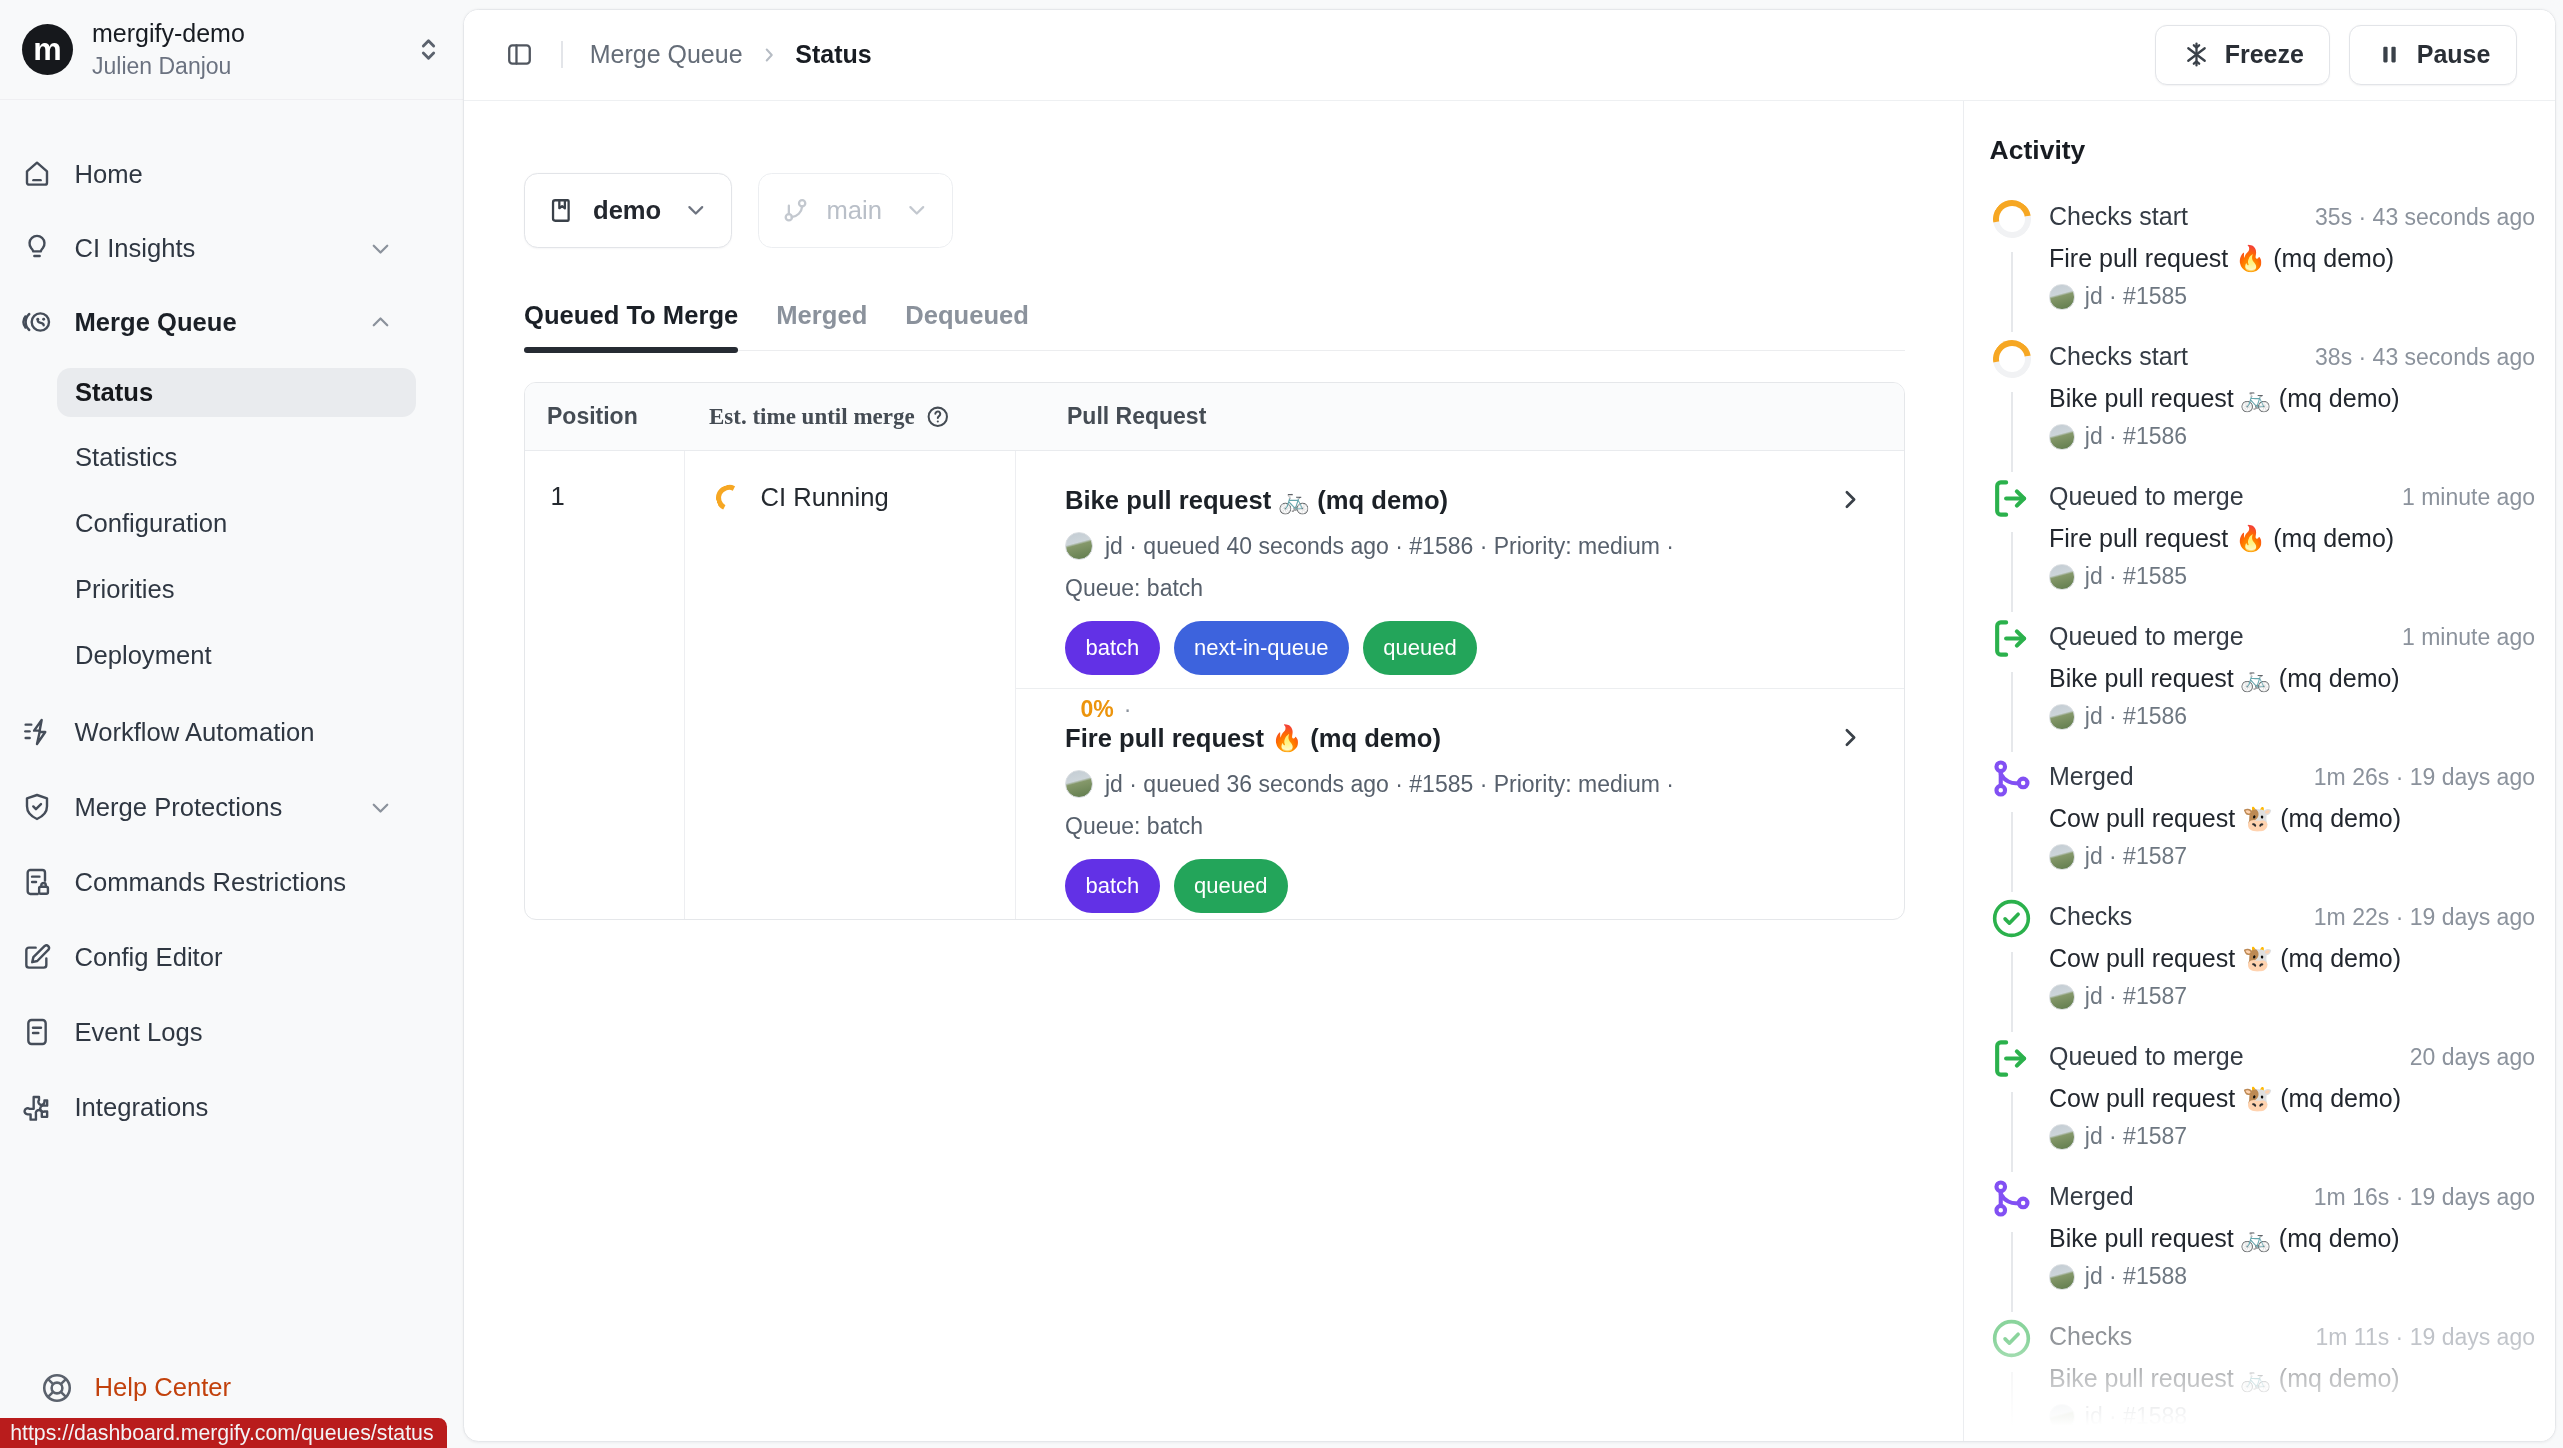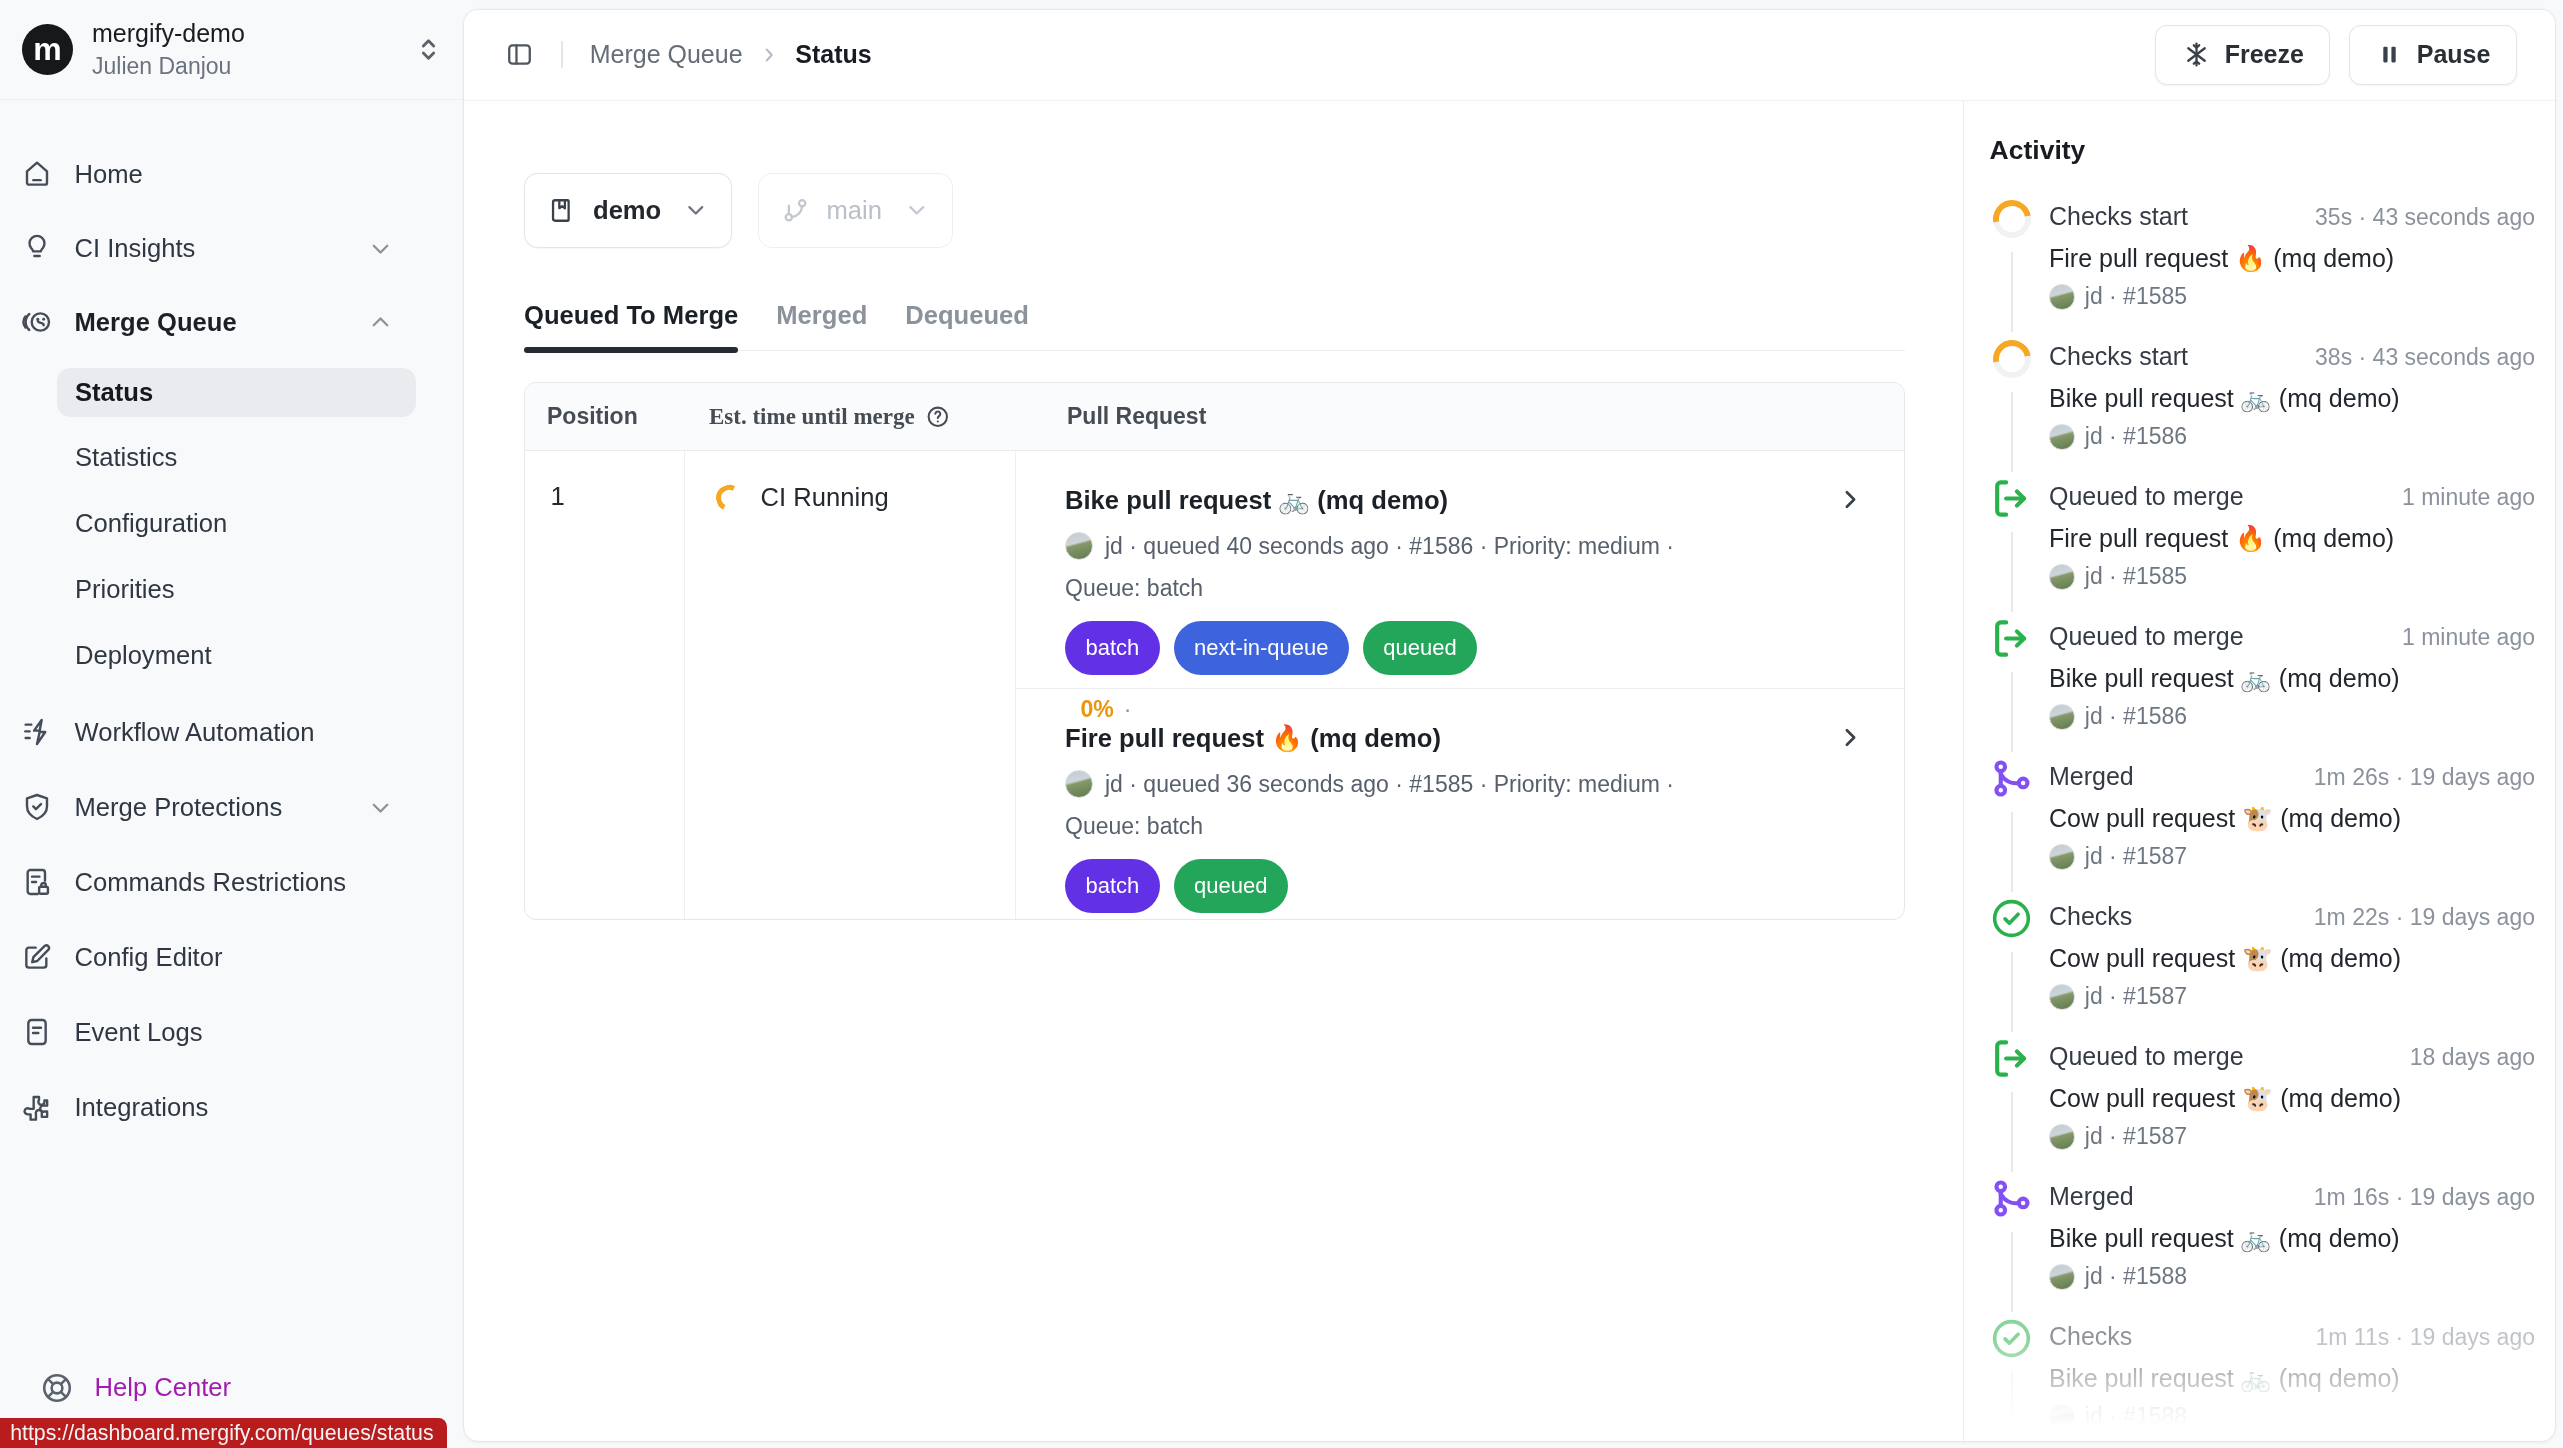--- a/index.html
+++ b/index.html
@@ -44,21 +44,21 @@
   .subnav-item.active {
     height:49px; margin:8.5px 50px 7.7px 57px; padding-left:18px;
     background:#e9ebee; border-radius:13.7px; font-weight:700; color:#16181c;
   }
   .nav-bottom { margin-top:6.8px; }
   .nav-bottom .nav-item { height:75px; }
 
   .help-item {
     position:absolute; left:0; top:1363px; width:466px; height:49px;
     display:flex; align-items:center; padding-left:40px;
-    font-size:25.6px; font-weight:500; color:#a21caf; cursor:pointer;
+    font-size:25.6px; font-weight:500; color:#c2410c; cursor:pointer;
   }
   .help-item .nicon { width:34px; margin-right:20.5px; color:#5b626d; }
 
   
   .card {
     position:absolute; left:463px; top:8.5px; width:2093px; height:1433px;
     background:#fff; border:0.9px solid #e5e7ea; border-radius:15.4px;
     box-shadow:0 0.9px 2.6px rgba(16,24,40,.05);
     overflow:hidden;
   }
@@ -663,21 +663,21 @@
         <div class="act-icon ic-green">
           <svg width="43" height="43" viewBox="0 0 24 24" fill="none" stroke="currentColor" stroke-width="2.3" stroke-linecap="round" stroke-linejoin="round">
               <path d="M9 21H6a2 2 0 0 1-2-2V5a2 2 0 0 1 2-2h3"></path>
               <polyline points="15 16 19 12 15 8"></polyline>
               <line x1="19" y1="12" x2="9" y2="12"></line>
             </svg>
         </div>
         <div class="act-main">
           <div class="act-head">
               <span class="act-title">Queued to merge</span>
-              <span class="act-meta">18 days ago</span>
+              <span class="act-meta">20 days ago</span>
             </div>
           <div class="act-body">Cow pull request 🐮 (mq demo)</div>
           <div class="act-sub">
               <span class="avatar"></span>
               <span class="act-sub-text">jd · #1587</span>
             </div>
         </div>
       </div>
 
       <div class="act-entry">

